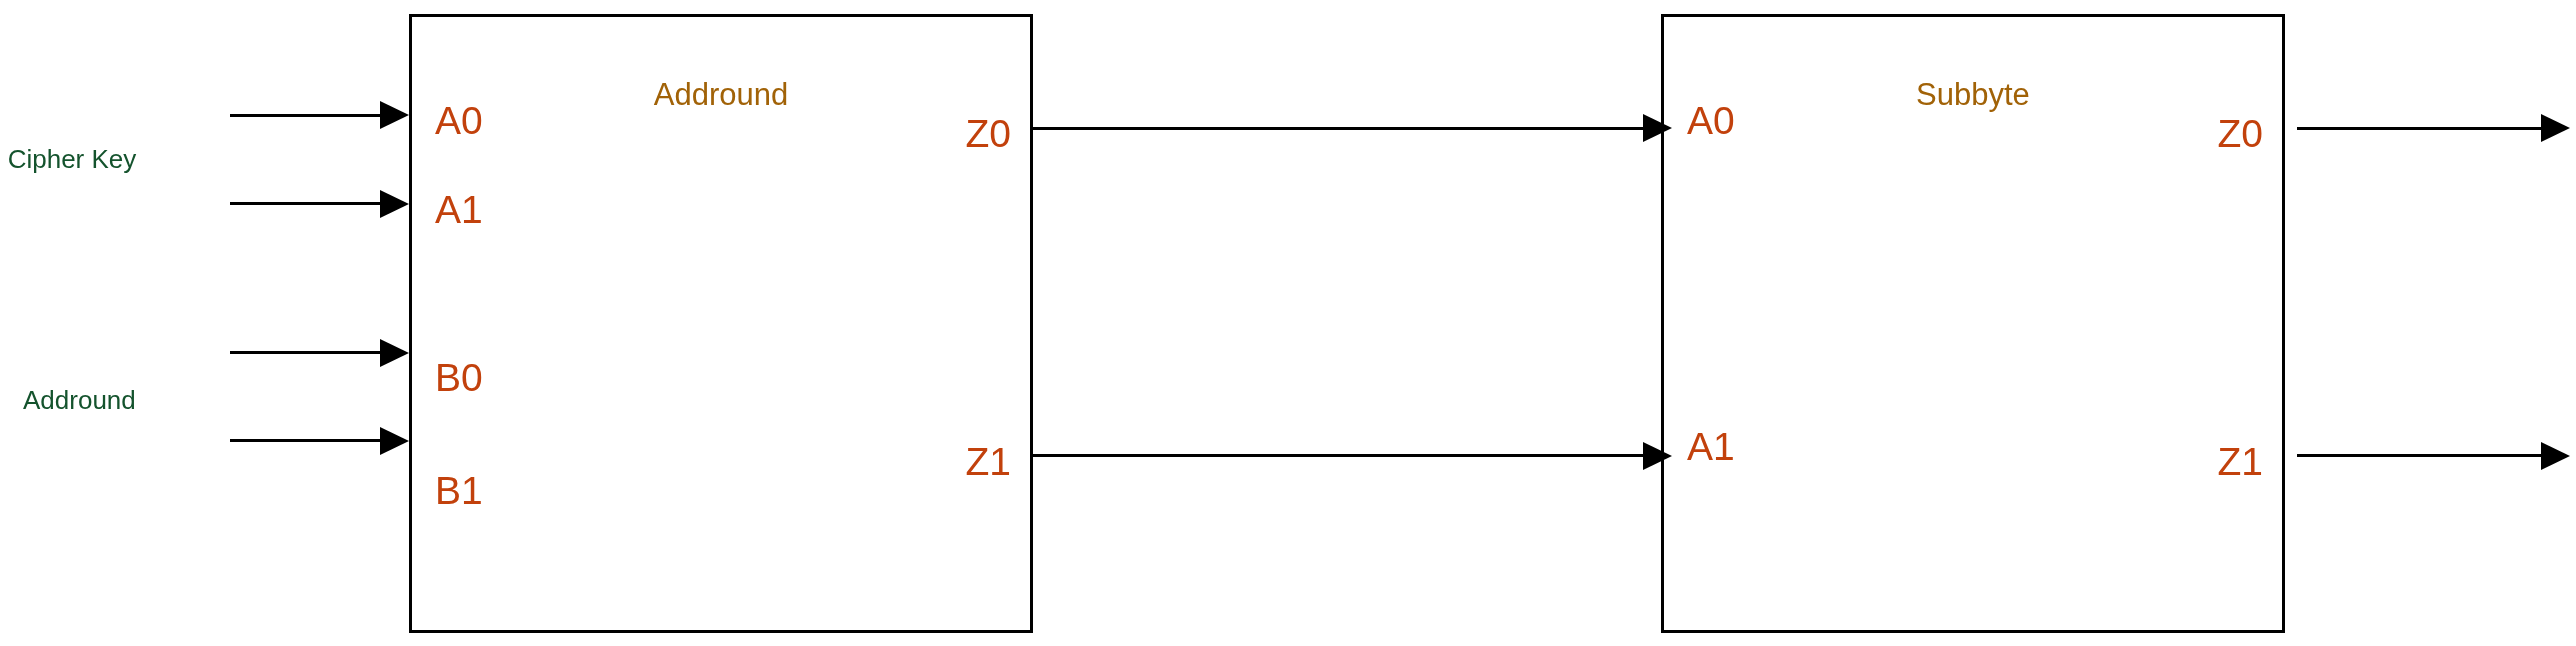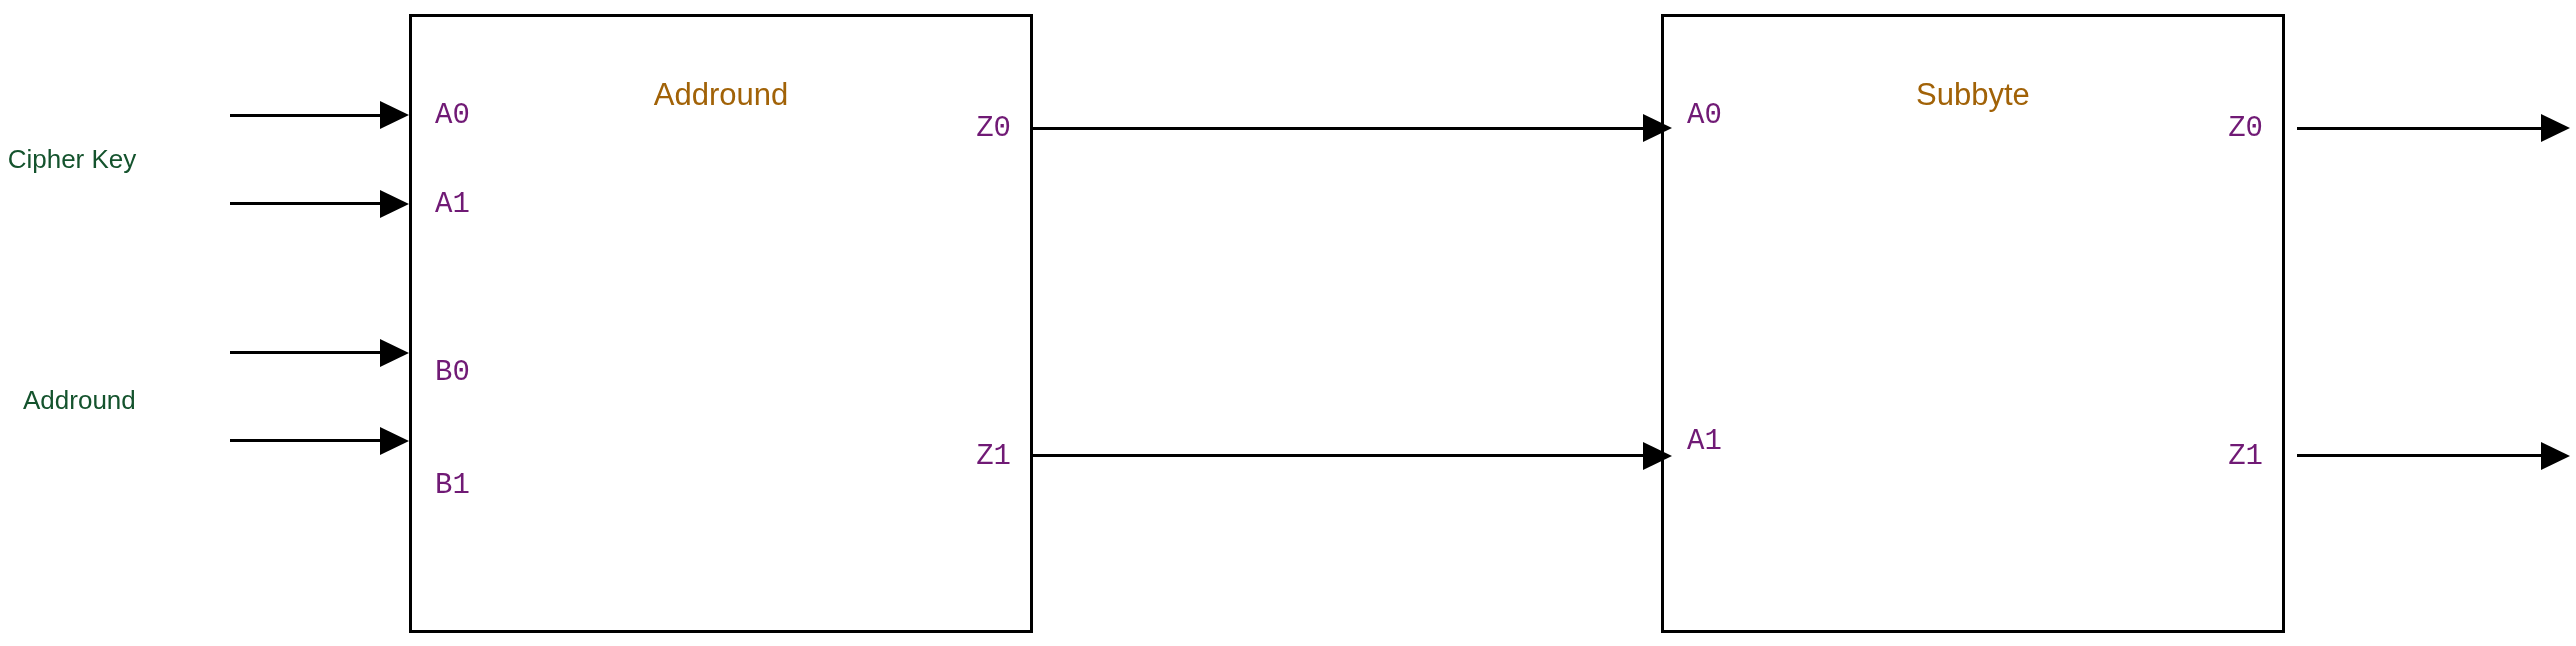--- a/index.html
+++ b/index.html
@@ -28,25 +28,24 @@
     right: 0;
     text-align: center;
     font-size: 31px;
     line-height: 1;
     color: #a16207;
     white-space: nowrap;
     margin-top: 37px;
   }
   .pin {
     position: absolute;
-    font-size: 29px;
+    font-size: 39px;
     line-height: 1;
-    color: #701a75;
+    color: #c2410c;
     white-space: nowrap;
-    font-family: Liberation Mono, monospace;
   }
   .pin-in  { text-align: left; }
   .pin-out { text-align: right; }
   .ext-label {
     position: absolute;
     font-size: 26px;
     line-height: 1;
     color: #14532d;
     white-space: nowrap;
   }

